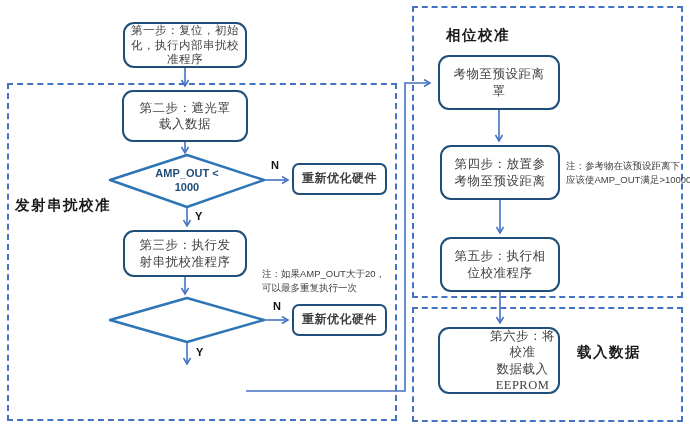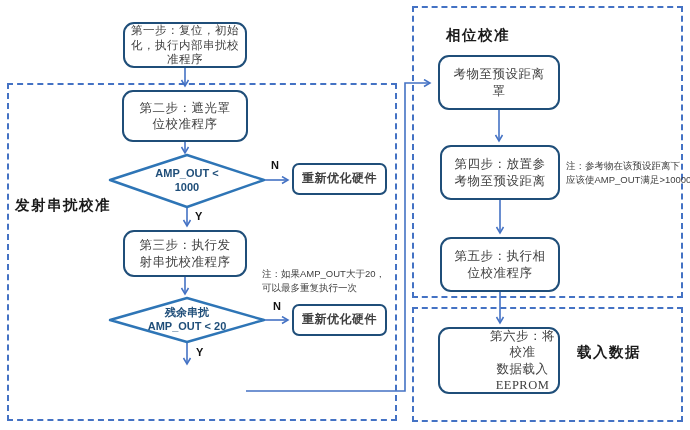--- a/index.html
+++ b/index.html
@@ -83,38 +83,36 @@
     <div class="section-label" style="left:32px;top:18px;">相位校准</div>
   </div>
   <div class="container" style="left:412px;top:307px;width:271px;height:115px;">
     <div class="section-label" style="left:163px;top:34px;">载入数据</div>
   </div>
 
   <div class="node f11" style="left:123px;top:22px;width:124px;height:46px;">第一步：复位，初始
 化，执行内部串扰校
 准程序</div>
   <div class="node f12" style="left:122px;top:90px;width:126px;height:52px;">第二步：遮光罩
-位校准程序</div>
+载入数据</div>
   <div class="node rework" style="left:292px;top:163px;width:95px;height:32px;">重新优化硬件</div>
   <div class="node f12" style="left:123px;top:230px;width:124px;height:47px;">第三步：执行发
 射串扰校准程序</div>
   <div class="node rework" style="left:292px;top:304px;width:95px;height:32px;">重新优化硬件</div>
   <div class="node f12" style="left:438px;top:55px;width:122px;height:55px;">考物至预设距离
 罩</div>
   <div class="node f12" style="left:440px;top:145px;width:120px;height:55px;">第四步：放置参
 考物至预设距离</div>
   <div class="node f12" style="left:440px;top:237px;width:120px;height:55px;">第五步：执行相
 位校准程序</div>
   <div class="node f12" style="left:438px;top:327px;width:122px;height:67px;padding-left:47px;">第六步：将校准
 数据载入EEPROM</div>
 
   <div class="dtext" style="left:127px;top:167px;width:120px;">AMP_OUT &lt;
 1000</div>
-  <div class="dtext" style="left:127px;top:306px;width:120px;">残余串扰
-AMP_OUT &lt; 20</div>
 
   <div class="edge-label" style="left:271px;top:159px;">N</div>
   <div class="edge-label" style="left:195px;top:210px;">Y</div>
   <div class="edge-label" style="left:273px;top:300px;">N</div>
   <div class="edge-label" style="left:196px;top:346px;">Y</div>
 
   <div class="note" style="left:262px;top:267px;width:138px;">注：如果AMP_OUT大于20，
 可以最多重复执行一次</div>
   <div class="note" style="left:566px;top:159px;width:126px;">注：参考物在该预设距离下
 应该使AMP_OUT满足&gt;10000</div>

